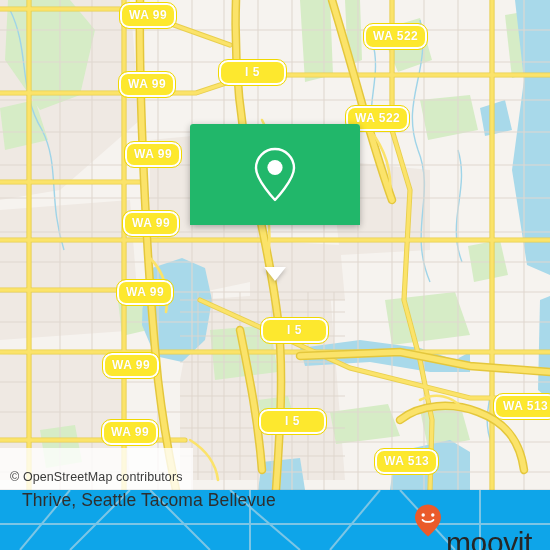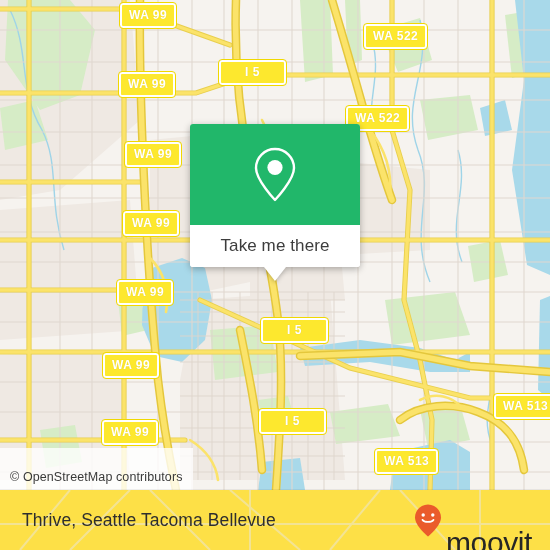--- a/index.html
+++ b/index.html
@@ -16,21 +16,21 @@
     background:#f6f3ef;overflow:hidden;
   }
   .map svg{position:absolute;left:0;top:0;}
 
   
   .shield{
     position:absolute;
     background:#fde82e;
     border:2px solid #ffffff;
     outline:1.5px solid #f0d800;
-    border-radius:3px;
+    border-radius:9px;
     color:#ffffff;
     font-weight:bold;
     letter-spacing:.5px;
     text-align:center;
     line-height:1;
     box-sizing:border-box;
     white-space:nowrap;
     text-shadow:0 0 1px rgba(180,150,0,.35);
   }
   .shield.wa{font-size:12px;padding:4px 7px 5px;}
@@ -74,22 +74,22 @@
     border-left:11px solid transparent;
     border-right:11px solid transparent;
     border-top:14px solid #ffffff;
     filter:drop-shadow(0 2px 2px rgba(0,0,0,.22));
     z-index:1;
   }
 
   
   .footer{
     position:absolute;left:0;bottom:0;width:550px;height:60px;
-    background:#fde047;
-    display:flex;align-items:center;
+    background:#0ea5e9;
+    display:flex;align-items:flex-start;
     box-shadow:0 -1px 0 rgba(0,0,0,.06);
     overflow:hidden;
   }
   .footer-watermark{
     position:absolute;left:0;top:0;width:550px;height:60px;opacity:.5;
   }
   .place-name{
     position:relative;z-index:2;
     margin-left:22px;font-size:17.5px;color:#2e2e2e;letter-spacing:.1px;
   }
@@ -307,23 +307,20 @@
   </div>
 
   <div class="card">
     <div class="card-head">
       <svg width="46" height="58" viewBox="0 0 46 58">
         <path d="M23,3 C12.5,3 4,11.5 4,22 C4,34 23,54 23,54 C23,54 42,34 42,22 C42,11.5 33.5,3 23,3 Z" fill="none" stroke="#ffffff" stroke-width="2.4" stroke-linejoin="round"></path>
         <circle cx="23" cy="21.5" r="7.6" fill="#ffffff"></circle>
       </svg>
     </div>
     <div class="card-tail"></div>
-    <div class="card-foot">
-      <span>Take me there</span>
-    </div>
   </div>
 
   <div class="footer">
     <svg class="footer-watermark" viewBox="0 0 550 60">
       <g stroke="#e9e6e2" stroke-width="2" fill="none">
         <path d="M20,60 L70,0"></path>
           <path d="M70,60 L130,0"></path>
           <path d="M150,0 L210,60"></path>
         <path d="M230,0 L300,60"></path>
           <path d="M330,60 L380,0"></path>

